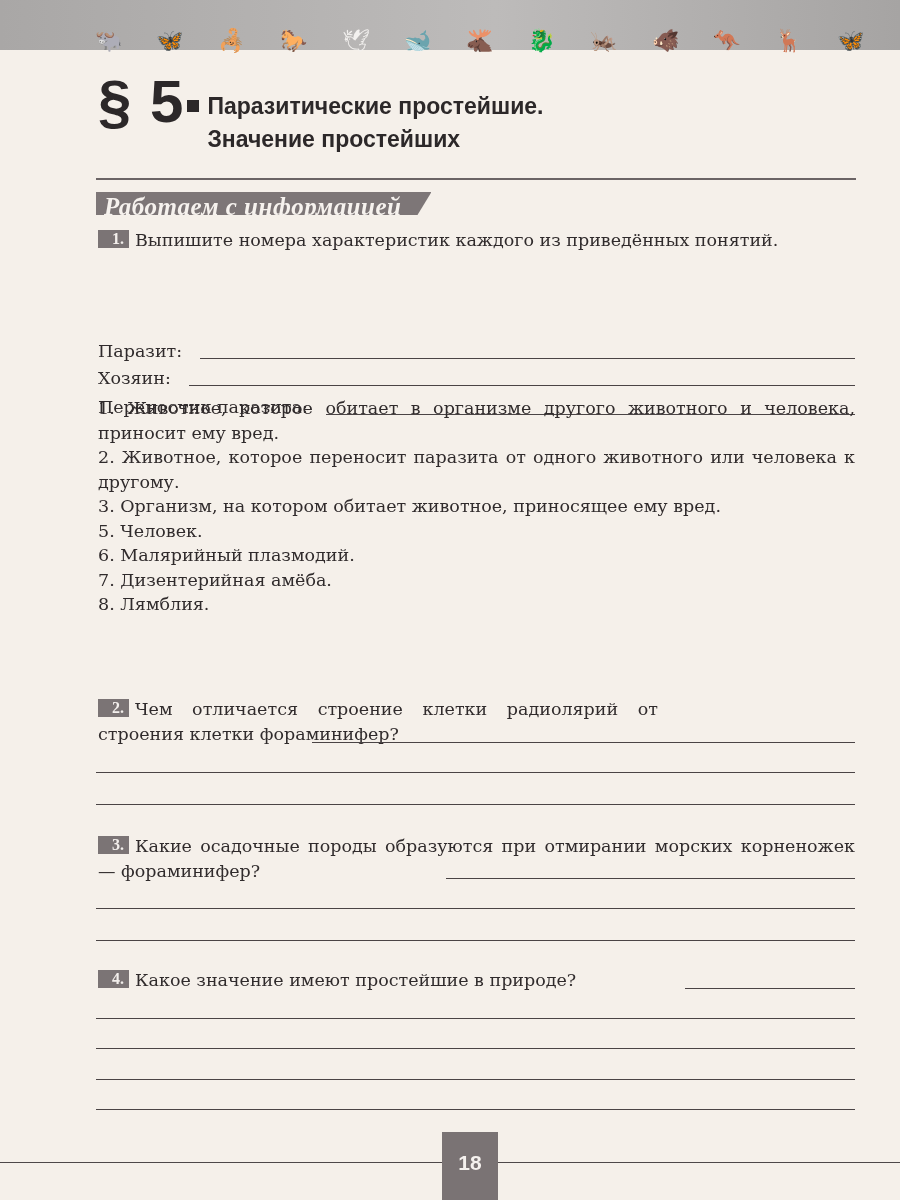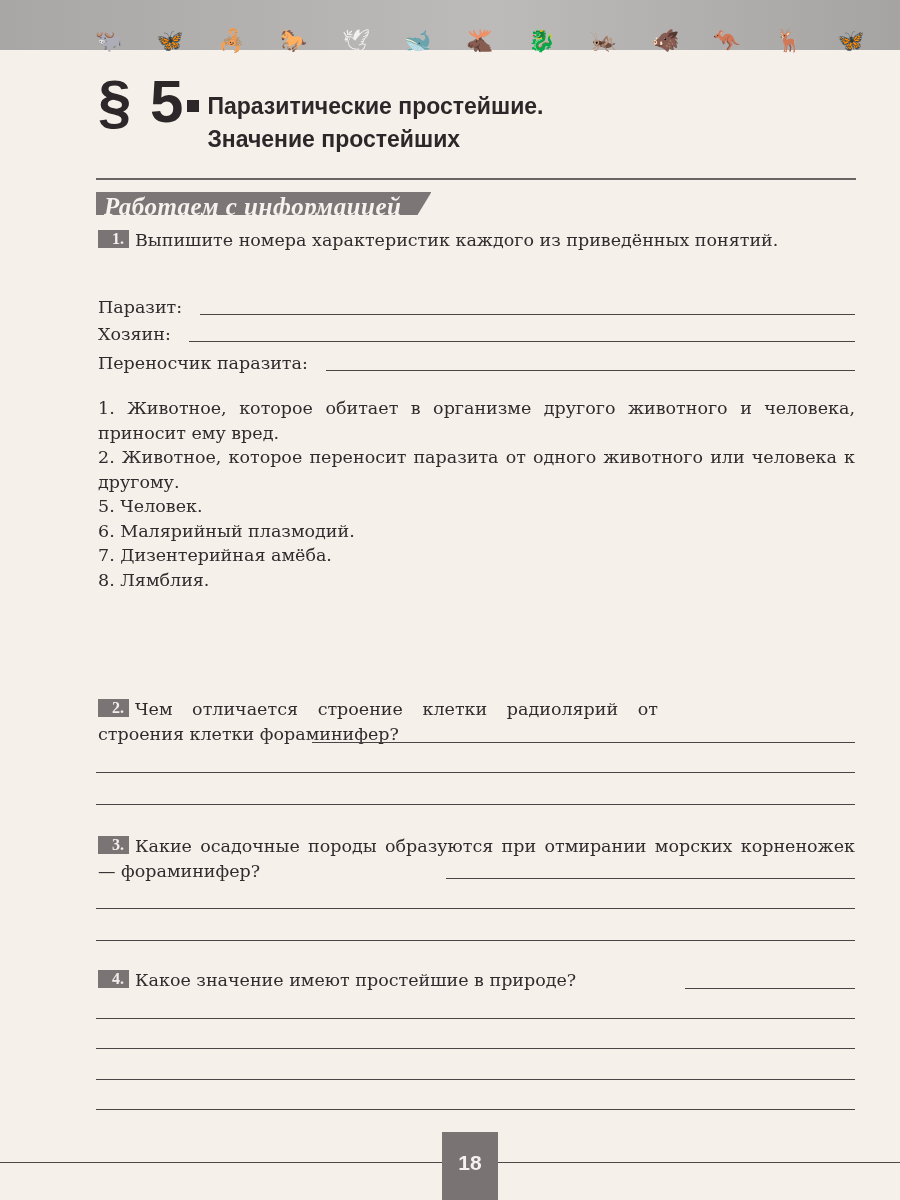--- a/index.html
+++ b/index.html
@@ -44,21 +44,21 @@
 
     .text { position: absolute; left: 98px; width: 757px; font-size: 17.5px; line-height: 24.5px; color: #302b2c; }
     .badge {
       display: inline-block; background: #7b7475; color: #f3efec;
       font-family: "Liberation Serif", serif; font-weight: bold;
       font-size: 16px; line-height: 18px; padding: 0 5px 0 14px; margin-right: 6px;
       vertical-align: 2px;
     }
     .justify { text-align: justify; text-align-last: left; }
 
-    .field-row { position: absolute; left: 98px; width: 757px; height: 26px; display: flex; align-items: baseline; }
+    .field-row { position: absolute; left: 98px; width: 757px; height: 26px; display: flex; align-items: baseline; margin-top: 44px; }
     .field-label { font-size: 17.5px; color: #302b2c; white-space: nowrap; }
     .field-line { flex: 1; border-bottom: 1.5px solid #4a4445; margin-left: 18px; position: relative; top: 2px; }
 
     .rule { position: absolute; left: 96px; width: 759px; height: 0; border-top: 1.5px solid #4a4445; }
 
     .chars-head { font-style: italic; }
     .chars-list { margin: 0; padding: 0; list-style: none; }
 
     .footer-rule { position: absolute; left: 0; width: 900px; top: 1162px; border-top: 1.5px solid #4e4849; }
     .page-num {
@@ -117,20 +117,21 @@
 </div>
 <div class="field-row" style="top:353px;">
   <span class="field-label">Переносчик паразита:</span>
   <span class="field-line"></span>
 </div>
 
 <div class="text" style="top:396px;">
   <ul class="chars-list">
     <li class="justify">1. Животное, которое обитает в организме другого животного и человека, приносит ему вред.</li>
     <li class="justify">2. Животное, которое переносит паразита от одного животного или человека к другому.</li>
+    <li>3. Организм, на котором обитает животное, приносящее ему вред.</li>
     <li>5. Человек.</li>
     <li>6. Малярийный плазмодий.</li>
     <li>7. Дизентерийная амёба.</li>
     <li>8. Лямблия.</li>
   </ul>
 </div>
 
 <div class="text justify" style="top:697px; width:560px;">
   <span class="badge">2.</span><span>Чем отличается строение клетки радиолярий от строения клетки фораминифер?</span>
 </div>

